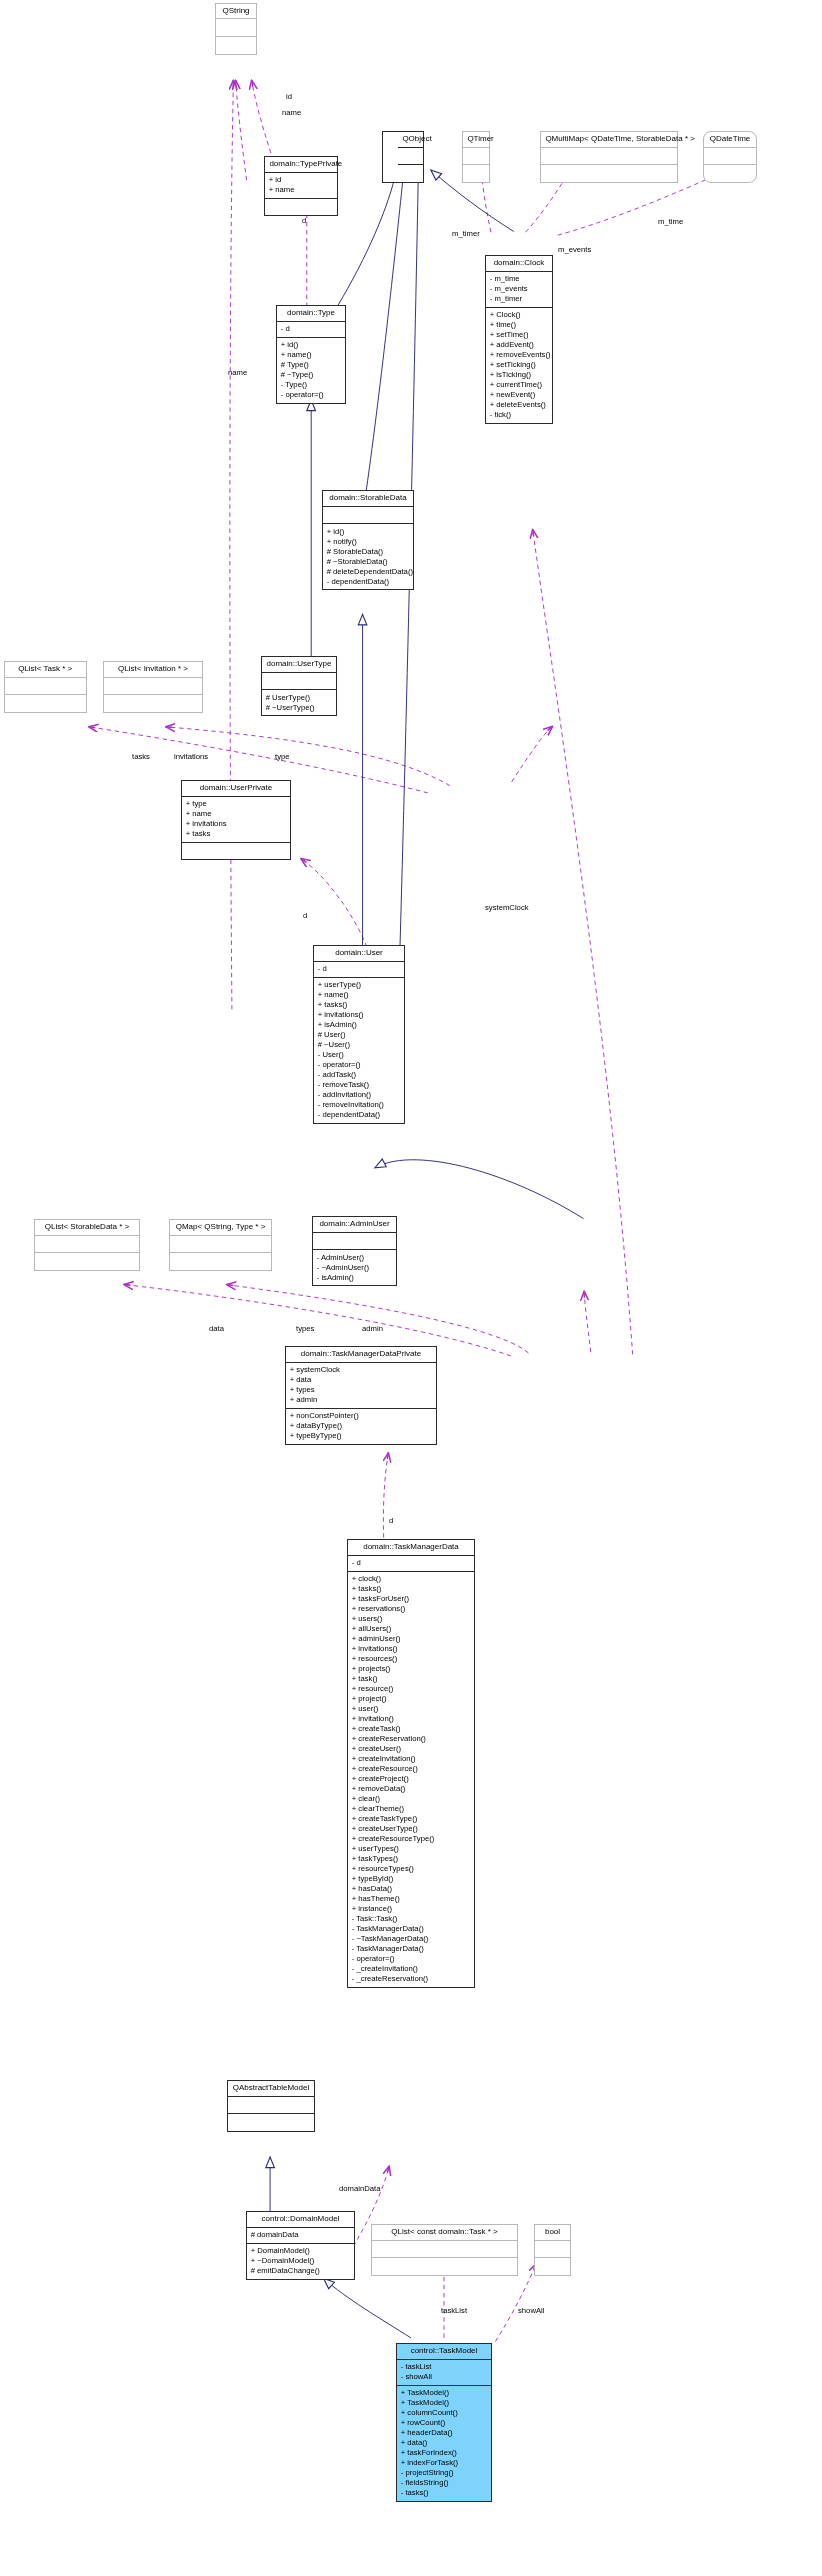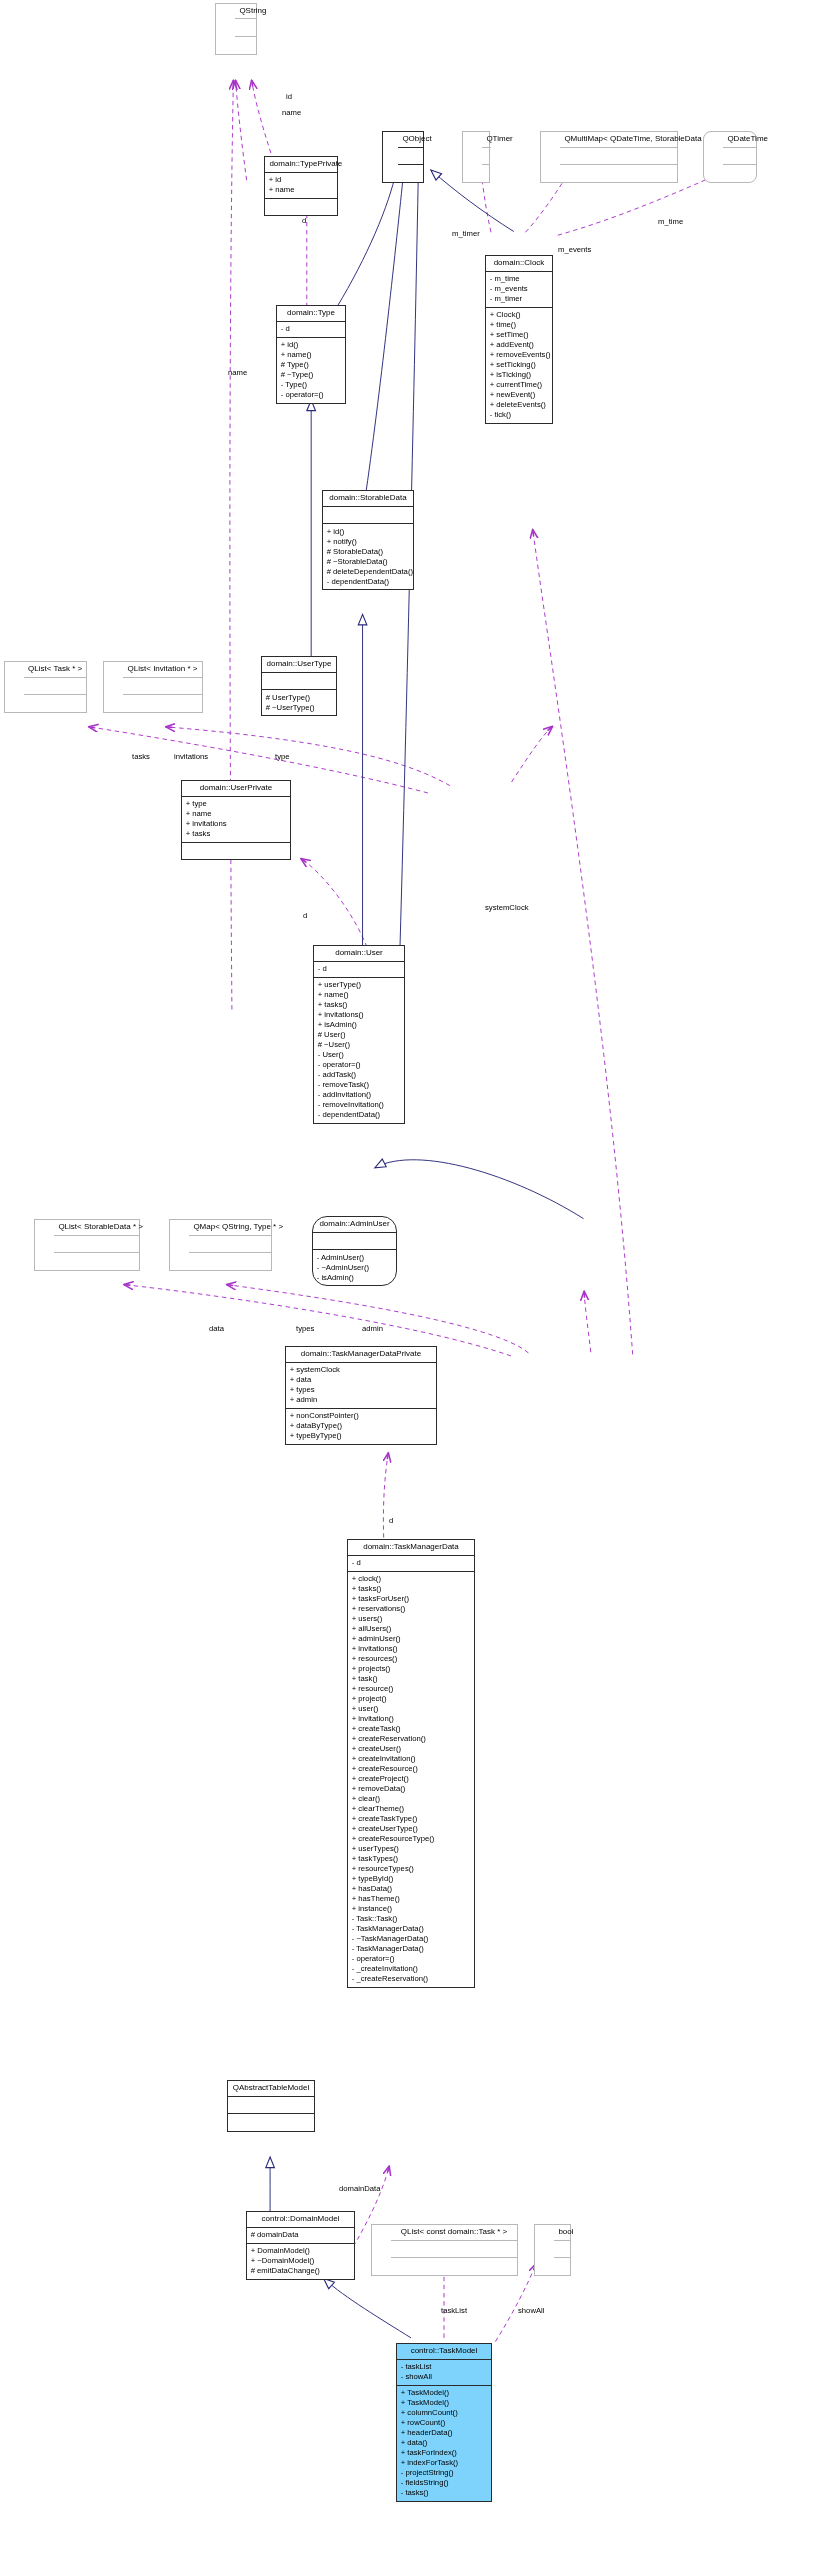--- a/index.html
+++ b/index.html
@@ -27,21 +27,20 @@
   }
   .node {
     position: absolute;
     box-sizing: border-box;
     background: #ffffff;
     font-size: 8px;
     line-height: 1.0;
   }
   .node.plain {
     border: 0.7px solid #b8b8b8;
-    padding-left: 19px;
   }
   .node.strong {
     border: 0.7px solid #2b2b2b;
   }
   .node.highlight {
     background: #7dd3fc;
     border: 0.7px solid #2b2b2b;
   }
   .node .title {
     text-align: center;
@@ -305,21 +304,21 @@
     <div class="attrs empty"></div>
     <div class="ops empty"></div>
   </div>
 
   <div class="node plain" style="left:169px; top:1219px; width:103px;">
     <div class="title">QMap&lt; QString, Type * &gt;</div>
     <div class="attrs empty"></div>
     <div class="ops empty"></div>
   </div>
 
-  <div class="node strong" style="left:312px; top:1216px; width:85px;border-radius:15px;">
+  <div class="node strong" style="left:312px; top:1216px; width:85px;">
     <div class="title">domain::AdminUser</div>
     <div class="attrs empty"></div>
     <div class="ops">
       <div class="row">- AdminUser()</div>
       <div class="row">- ~AdminUser()</div>
       <div class="row">- isAdmin()</div>
     </div>
   </div>
 
   <div class="node strong" style="left:285px; top:1346px; width:152px;">

